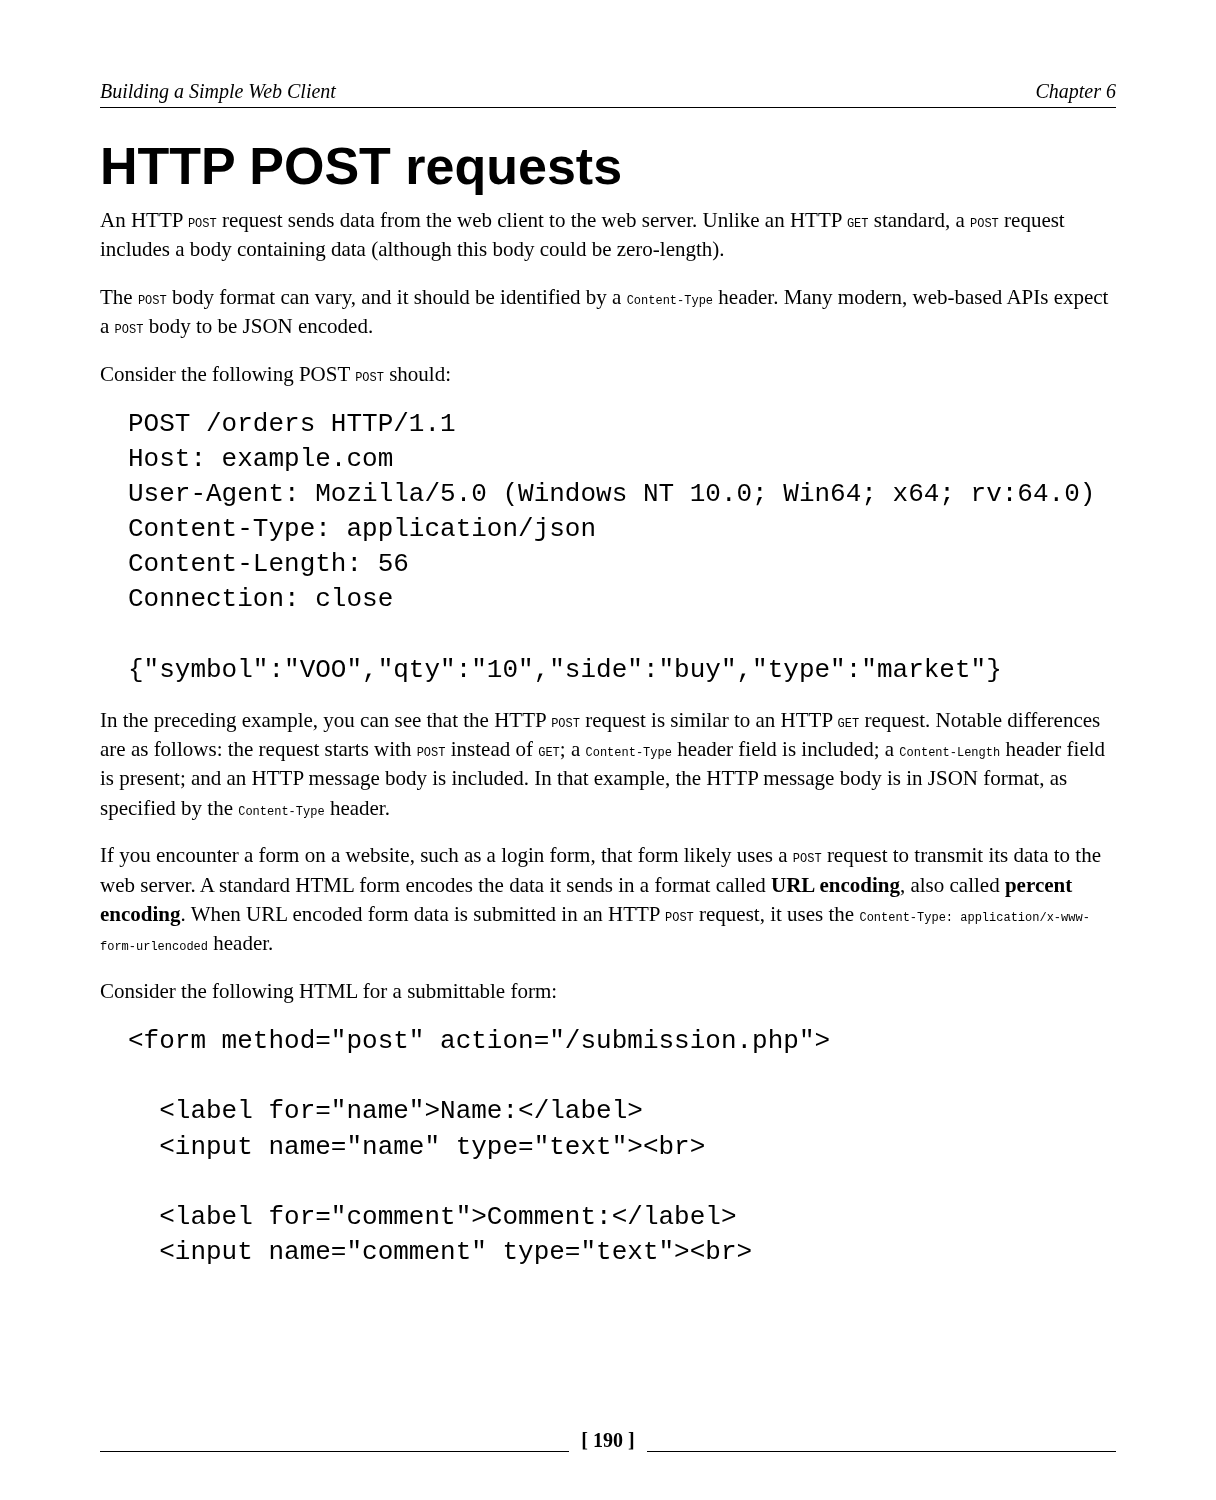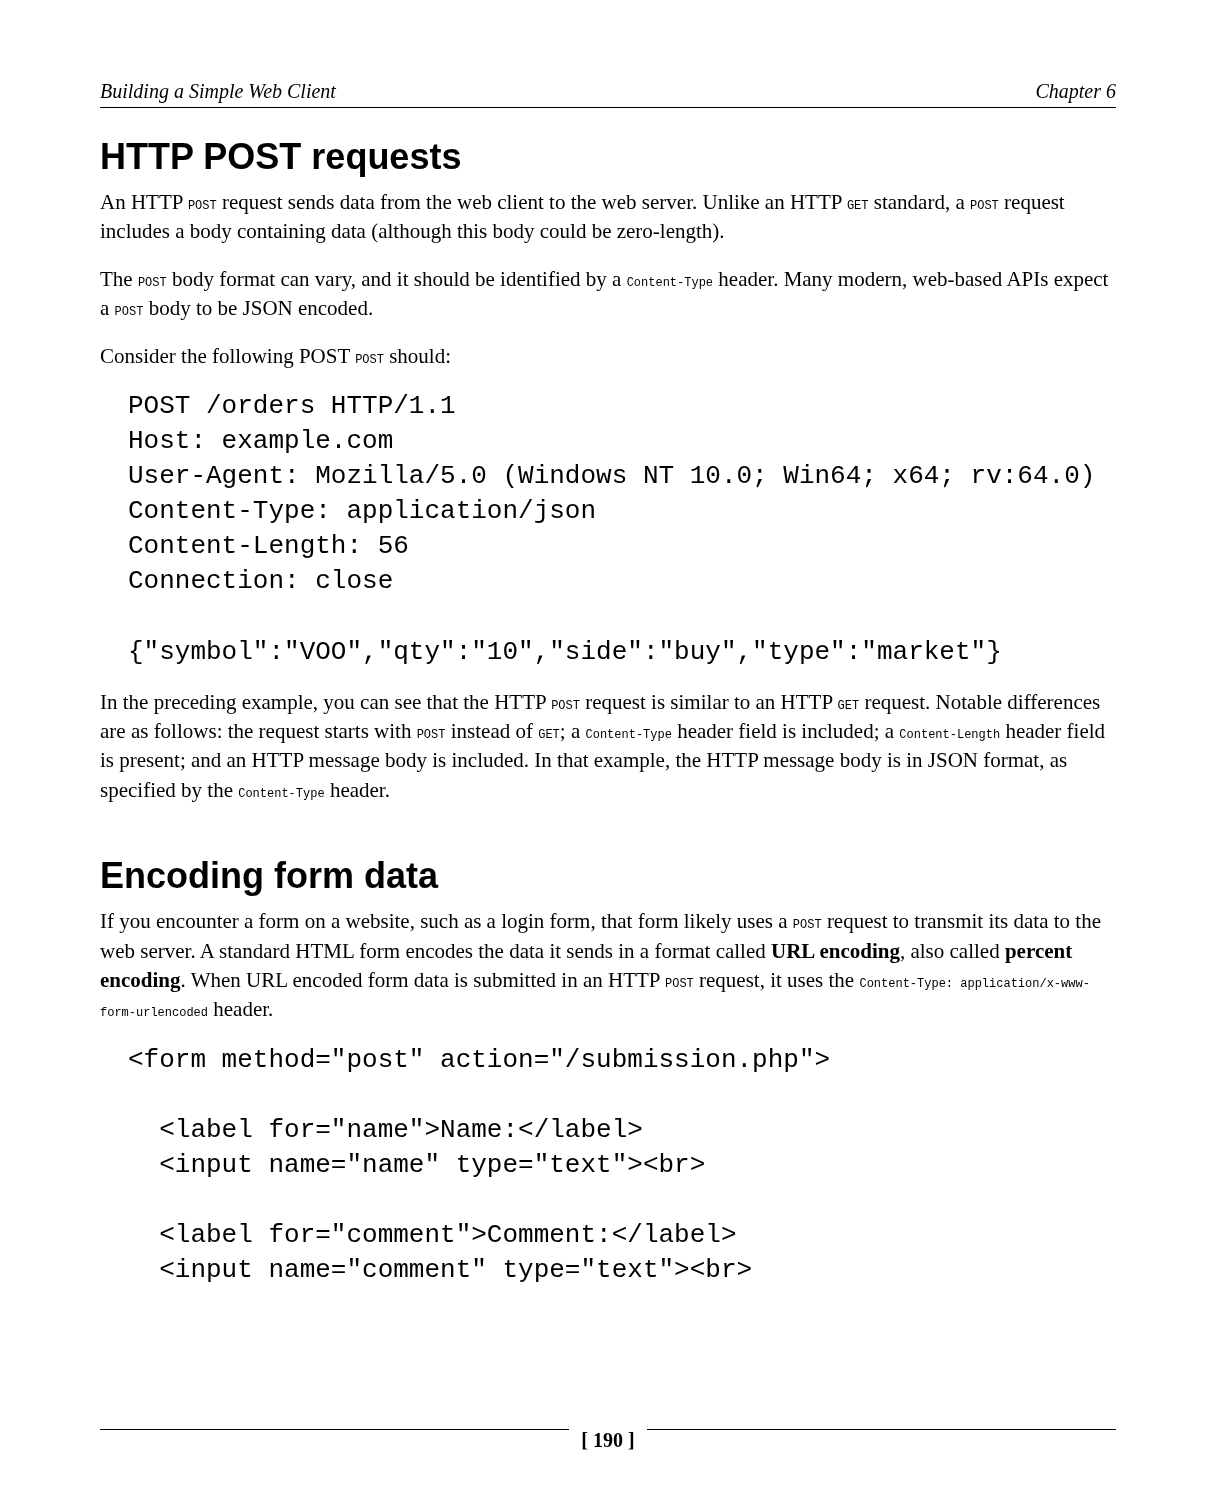--- a/index.html
+++ b/index.html
@@ -21,21 +21,21 @@
     justify-content: space-between;
     font-style: italic;
     font-size: 20px;
     border-bottom: 1px solid #000;
     padding-bottom: 4px;
     margin-bottom: 28px;
   }
   h1.section {
     font-family: Arial, Helvetica, sans-serif;
     font-weight: 700;
-    font-size: 36px;
+    font-size: 52px;
     margin: 4px 0 10px 0;
   }
   h2.subsection {
     font-family: Arial, Helvetica, sans-serif;
     font-weight: 700;
     font-size: 36px;
     margin: 50px 0 10px 0;
   }
   p.body {
     font-size: 21px;
@@ -53,21 +53,21 @@
     margin: 8px 0 18px 28px;
     white-space: pre;
   }
   strong { font-weight: 700; text-align: center; }
   .page-footer {
     position: absolute;
     bottom: 48px;
     left: 100px;
     right: 100px;
     display: flex;
-    align-items: flex-start;
+    align-items: flex-end;
     justify-content: center;
     font-size: 20px;
     font-weight: 700;
     margin-top: 41px;
   }
   .page-footer .line {
     flex: 1;
     height: 1px;
     background: #000;
   }
@@ -106,26 +106,26 @@
 Content-Type: application/json
 Content-Length: 56
 Connection: close
 
 {"symbol":"VOO","qty":"10","side":"buy","type":"market"}</pre>
 
   <p class="body">
     <span>In the preceding example, you can see that the HTTP </span><span class="mono">POST</span><span> request is similar to an HTTP </span><span class="mono">GET</span><span> request. Notable differences are as follows: the request starts with </span><span class="mono">POST</span><span> instead of </span><span class="mono">GET</span><span>; a </span><span class="mono">Content-Type</span><span> header field is included; a </span><span class="mono">Content-Length</span><span> header field is present; and an HTTP message body is included. In that example, the HTTP message body is in JSON format, as specified by the </span><span class="mono">Content-Type</span><span> header.</span>
   </p>
 
-  <h2 class="subsection">Encoding form data</h2>
 
   <p class="body">
     <span>If you encounter a form on a website, such as a login form, that form likely uses a </span><span class="mono">POST</span><span> request to transmit its data to the web server. A standard HTML form encodes the data it sends in a format called </span><strong>URL encoding</strong><span>, also called </span><strong>percent encoding</strong><span>. When URL encoded form data is submitted in an HTTP </span><span class="mono">POST</span><span> request, it uses the </span><span class="mono">Content-Type: application/x-www-form-urlencoded</span><span> header.</span>
   </p>
 
+  <p class="body">Consider the following HTML for a submittable form:</p>
 
   <pre class="codeblock">&lt;form method="post" action="/submission.php"&gt;
 
   &lt;label for="name"&gt;Name:&lt;/label&gt;
   &lt;input name="name" type="text"&gt;&lt;br&gt;
 
   &lt;label for="comment"&gt;Comment:&lt;/label&gt;
   &lt;input name="comment" type="text"&gt;&lt;br&gt;</pre>
 
   <div class="page-footer">

